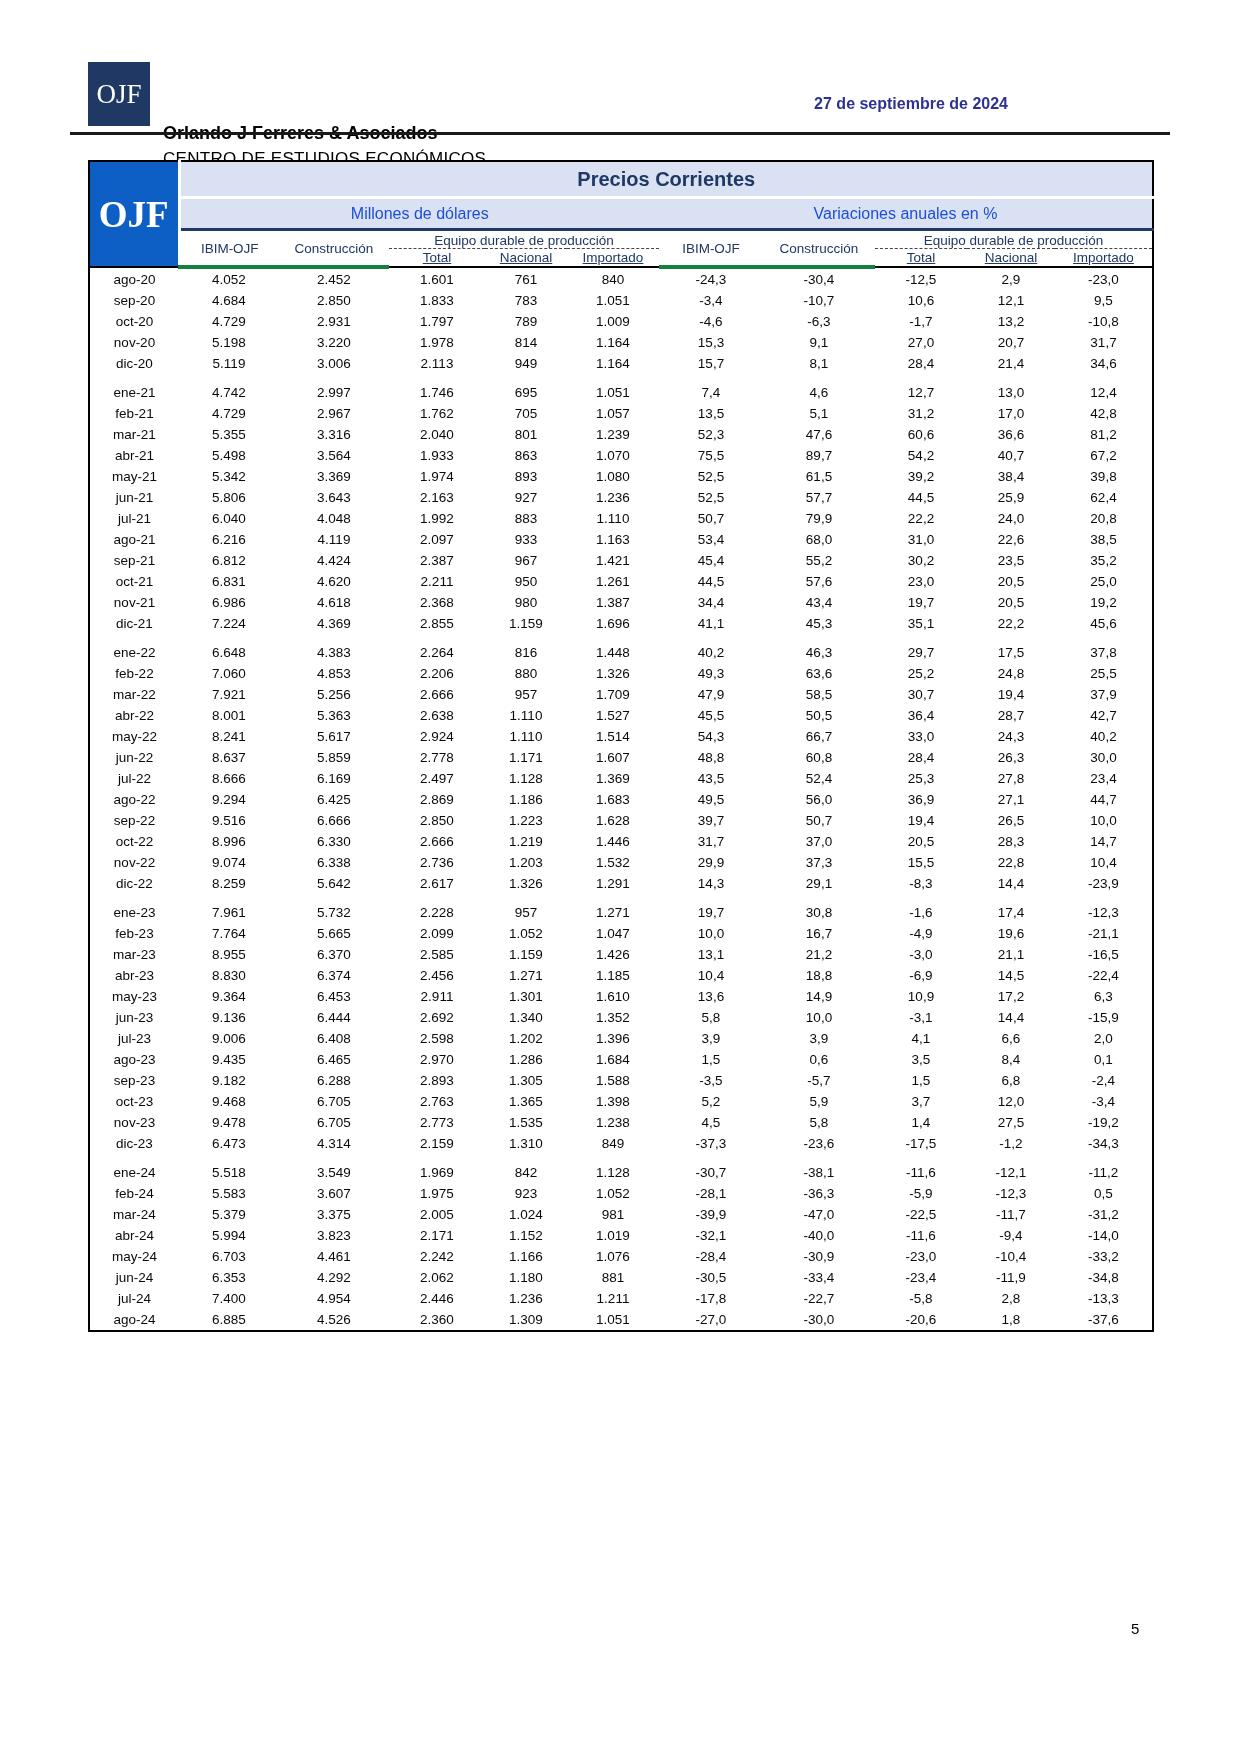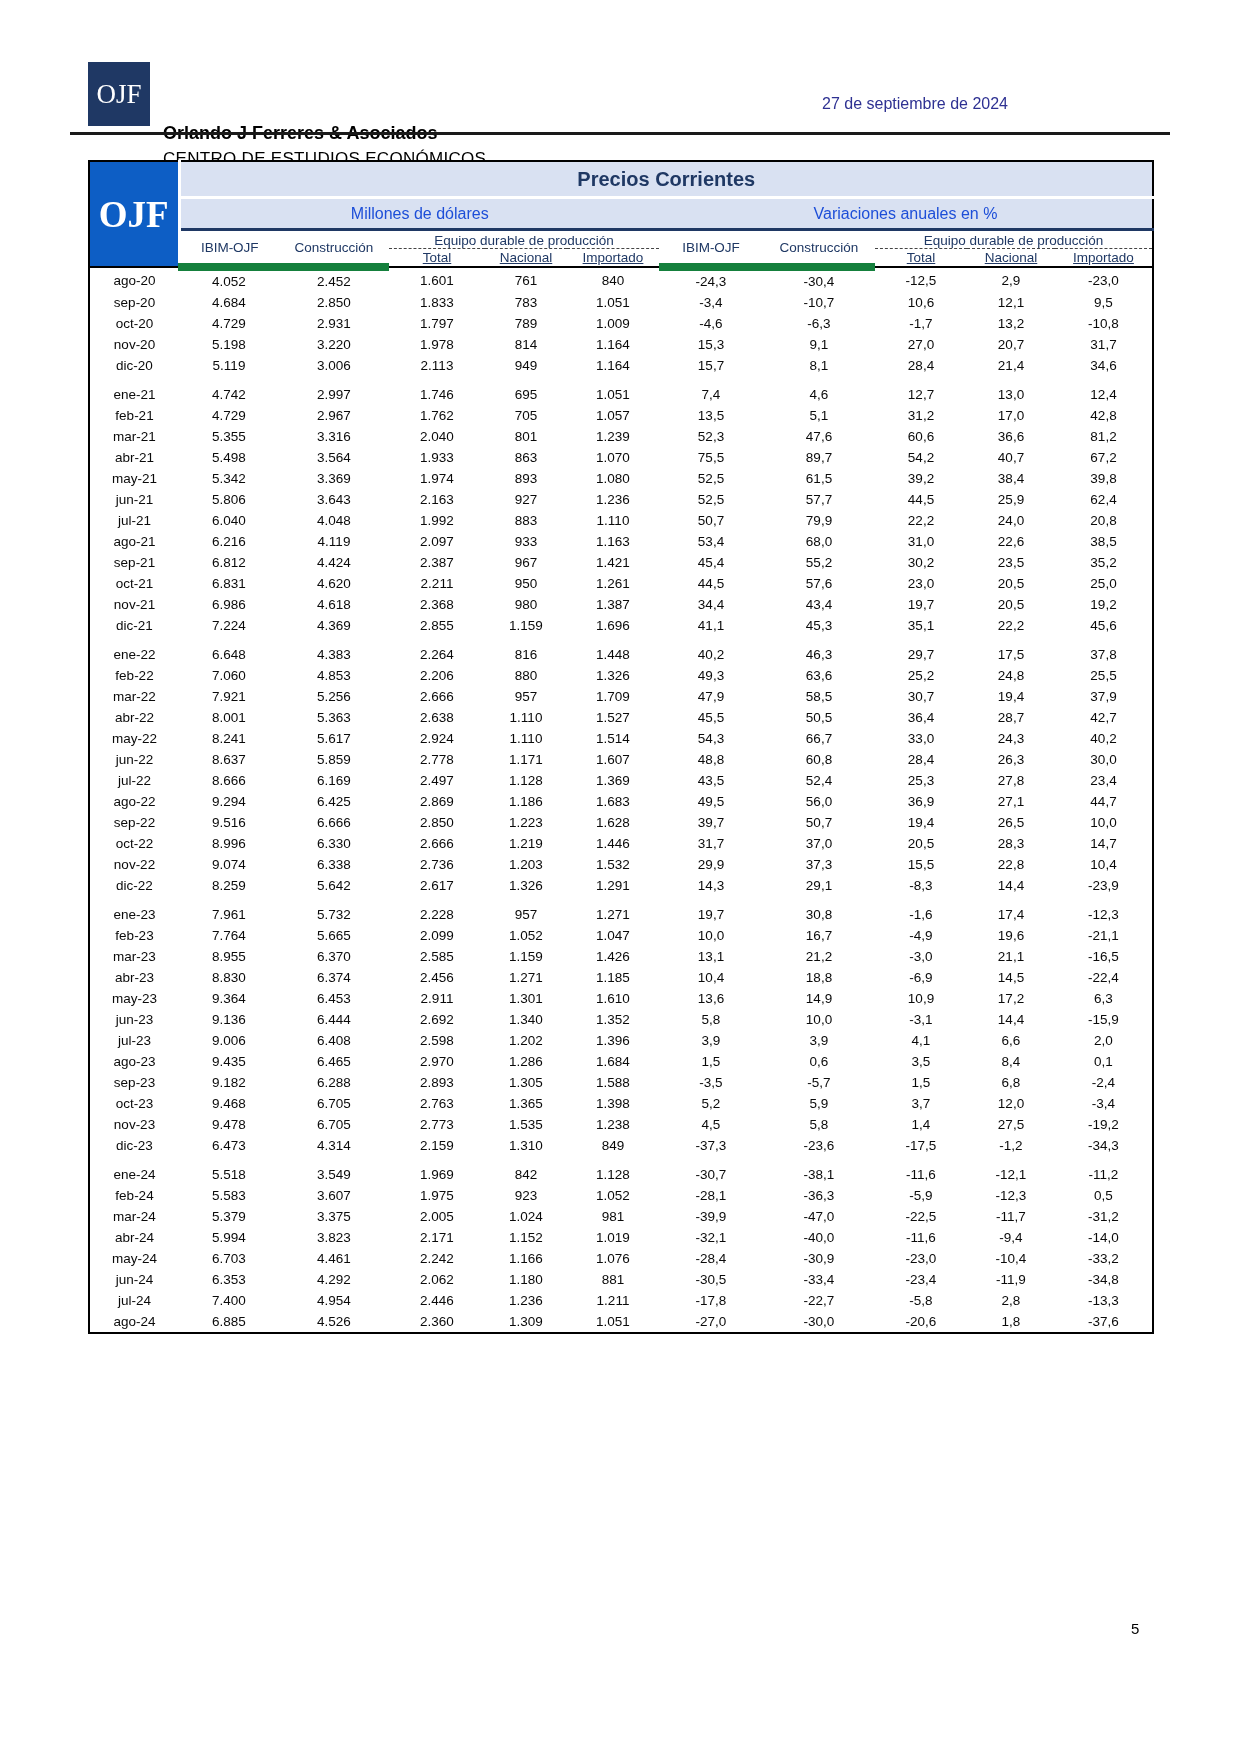--- a/index.html
+++ b/index.html
@@ -18,21 +18,21 @@
     color:#fff;
     font-family:"Liberation Serif", serif;
     font-size:27px;
     display:flex; align-items:center; justify-content:center;
   }
   .company-block { position:absolute; left:163px; top:76px;margin-top:44px; }
   .company-name  { font-size:18px; font-weight:bold; color:#000; line-height:26px; }
   .company-sub   { font-size:17px; color:#000; line-height:26px; letter-spacing:0.3px; }
   .header-date {
     position:absolute; top:95px; right:233px;
-    font-size:16px; font-weight:400; color:#2E3192;
+    font-size:16px; font-weight:700; color:#2E3192;
   }
   .header-rule {
     position:absolute; top:132px; left:70px;
     width:1100px; height:3px; background:#1a1a1a;
   }
   
   table.main {
     position:absolute; left:88px; top:160px;
     border-collapse:collapse;
     table-layout:fixed;
@@ -58,21 +58,21 @@
   }
   .th-group {
     background:#D9E1F2; color:#1d4ed8;
     font-size:16px; font-weight:normal;
     height:29px; text-align:center; vertical-align:middle;
     border-bottom:3px solid #1F3864;
   }
   .th-sub {
     color:#1F3864; font-weight:normal; font-size:13.5px;
     text-align:center; vertical-align:middle;
-    border-bottom:8px solid #15803d;
+    border-bottom:4px solid #15803d;
     background:#fff;
   }
   .th-equipo {
     color:#1F3864; font-weight:normal; font-size:13.5px;
     height:17px; text-align:center; vertical-align:bottom;
     border-bottom:1.5px dashed #444;
     background:#fff;
   }
   .th-leaf {
     color:#1F3864; font-weight:normal; font-size:13.5px;

